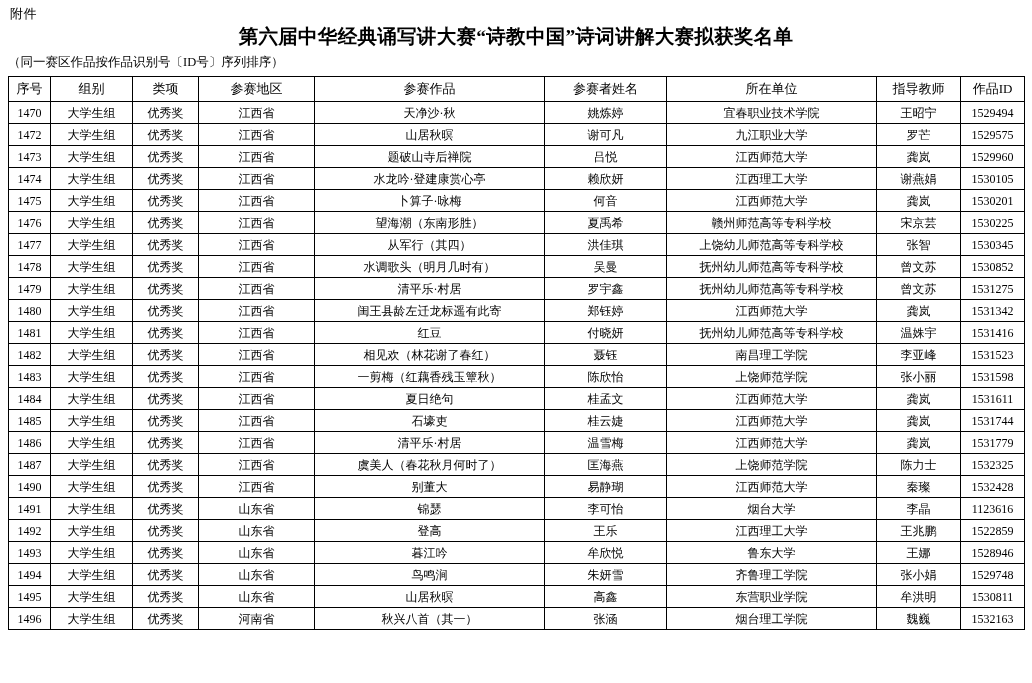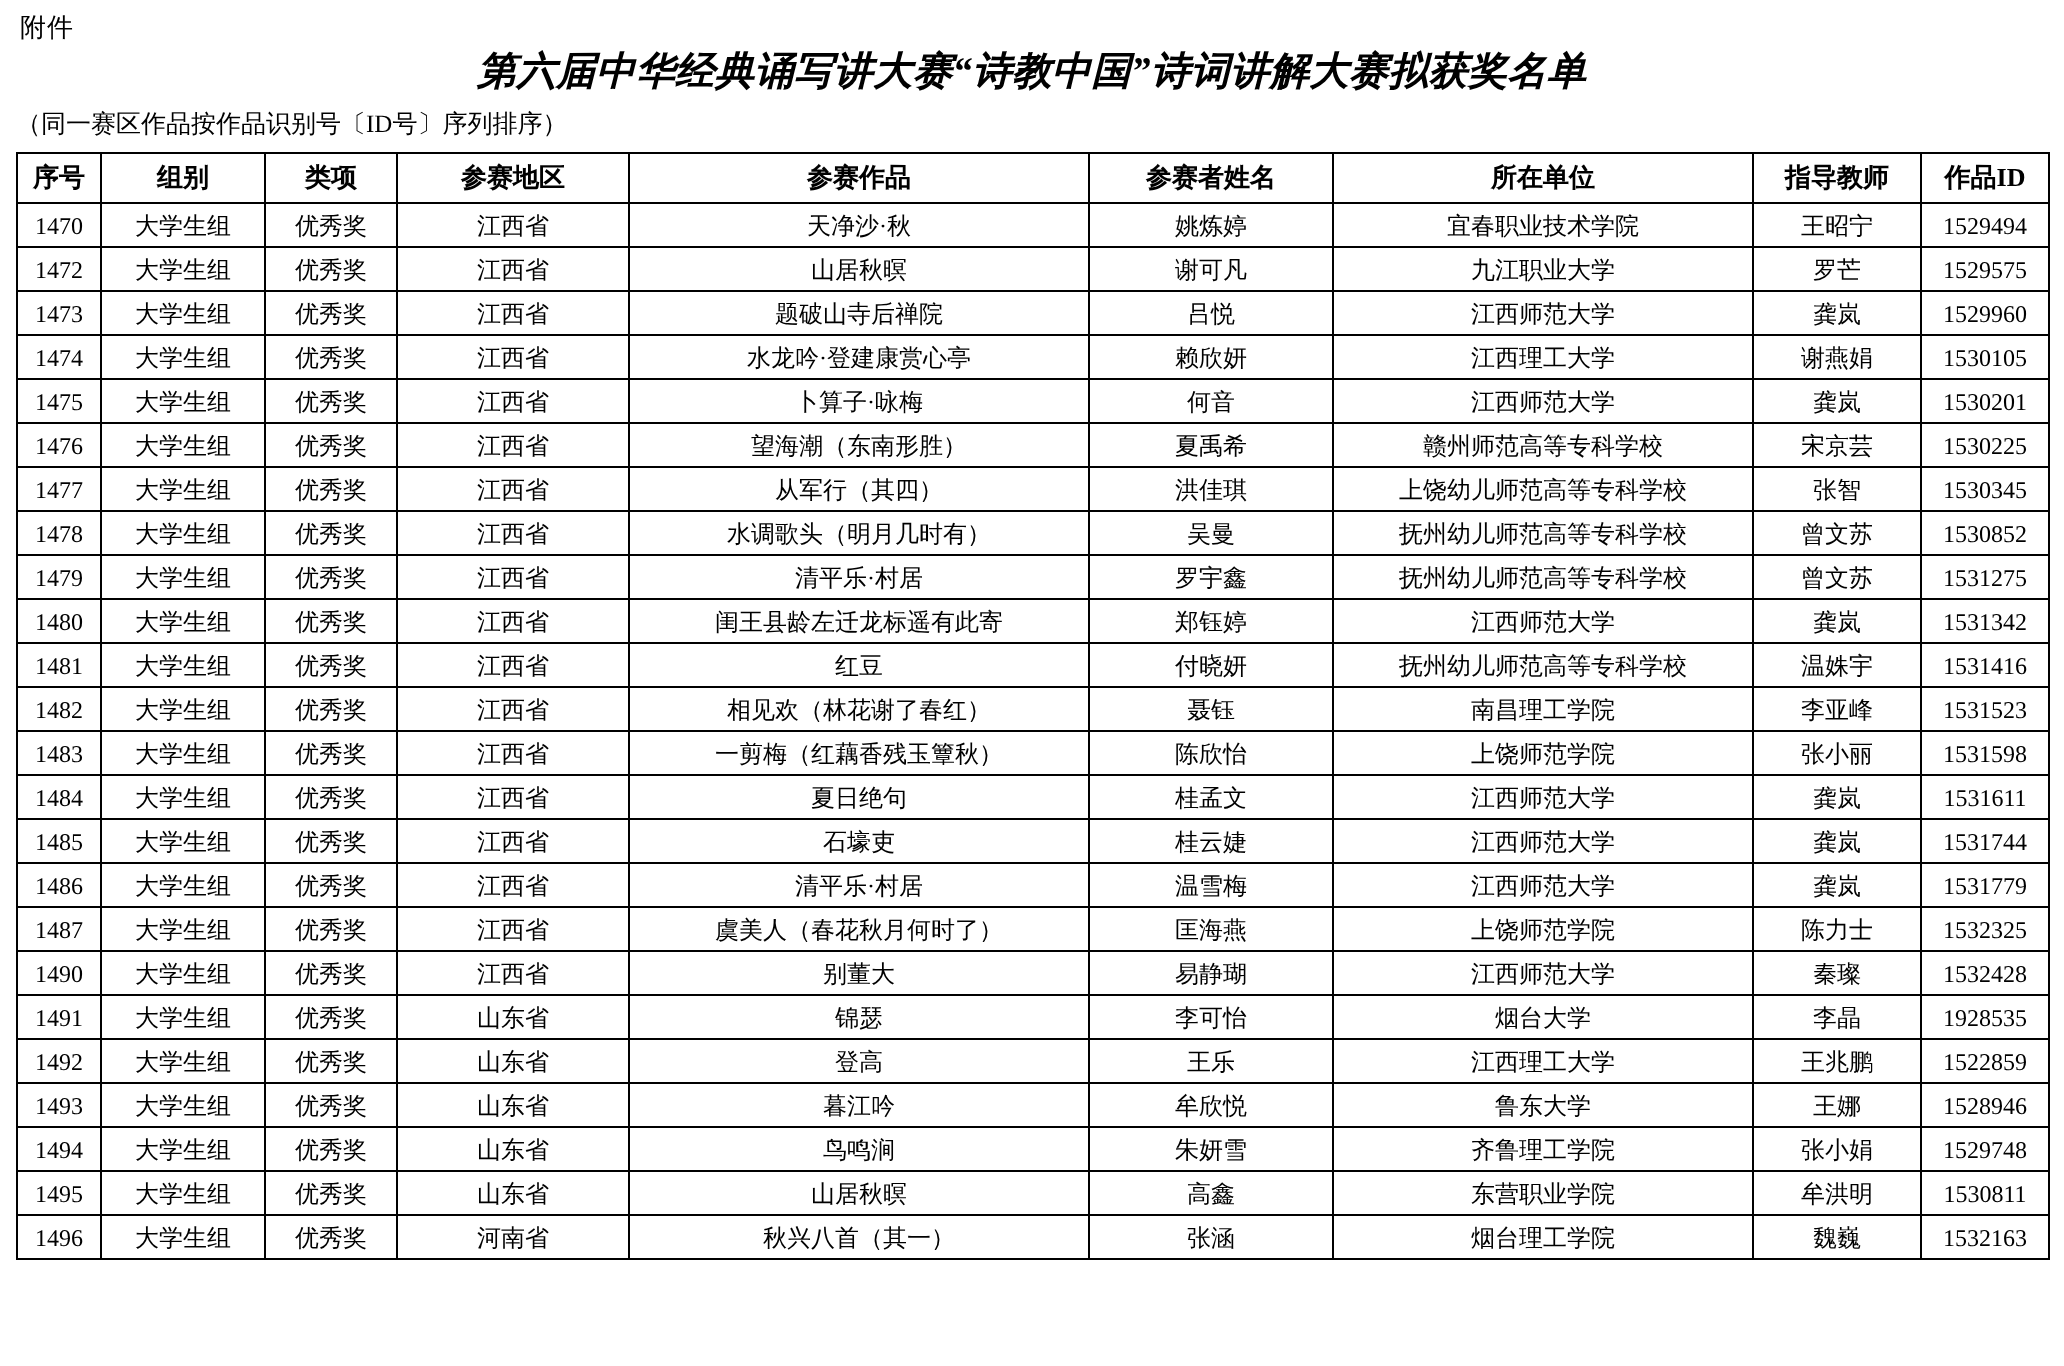--- a/index.html
+++ b/index.html
@@ -28,21 +28,20 @@
     margin: 2px 0 2px 2px;
     letter-spacing: 0.5px;
   }
   .title {
     text-align: center;
     font-size: 19.5px;
     font-weight: bold;
     line-height: 26px;
     margin: 2px 0 0 0;
     letter-spacing: 0.3px;
-    font-style: italic;
   }
   .subtitle {
     font-size: 12.5px;
     line-height: 20px;
     margin: 2px 0 4px 0;
   }
   table.grid {
     border-collapse: collapse;
     width: 1016px;
     table-layout: fixed;
@@ -52,21 +51,21 @@
     border: 1px solid #000000;
     font-size: 12px;
     line-height: 14px;
     text-align: center;
     padding: 1px 1px;
     height: 19px;
     overflow: hidden;
     white-space: nowrap;
   }
   table.grid thead th {
-    font-weight: bold;
+    font-weight: normal;
     font-size: 13px;
     height: 22px;
   }
   
   col.c0 { width: 42px; }
   col.c1 { width: 82px; }
   col.c2 { width: 66px; }
   col.c3 { width: 116px; }
   col.c4 { width: 230px; }
   col.c5 { width: 122px; }
@@ -311,21 +310,21 @@
         </tr>
         <tr>
           <td>1491</td>
           <td>大学生组</td>
           <td>优秀奖</td>
           <td>山东省</td>
           <td>锦瑟</td>
           <td>李可怡</td>
           <td>烟台大学</td>
           <td>李晶</td>
-          <td>1928535</td>
+          <td>1123616</td>
         </tr>
         <tr>
           <td>1492</td>
           <td>大学生组</td>
           <td>优秀奖</td>
           <td>山东省</td>
           <td>登高</td>
           <td>王乐</td>
           <td>江西理工大学</td>
           <td>王兆鹏</td>

